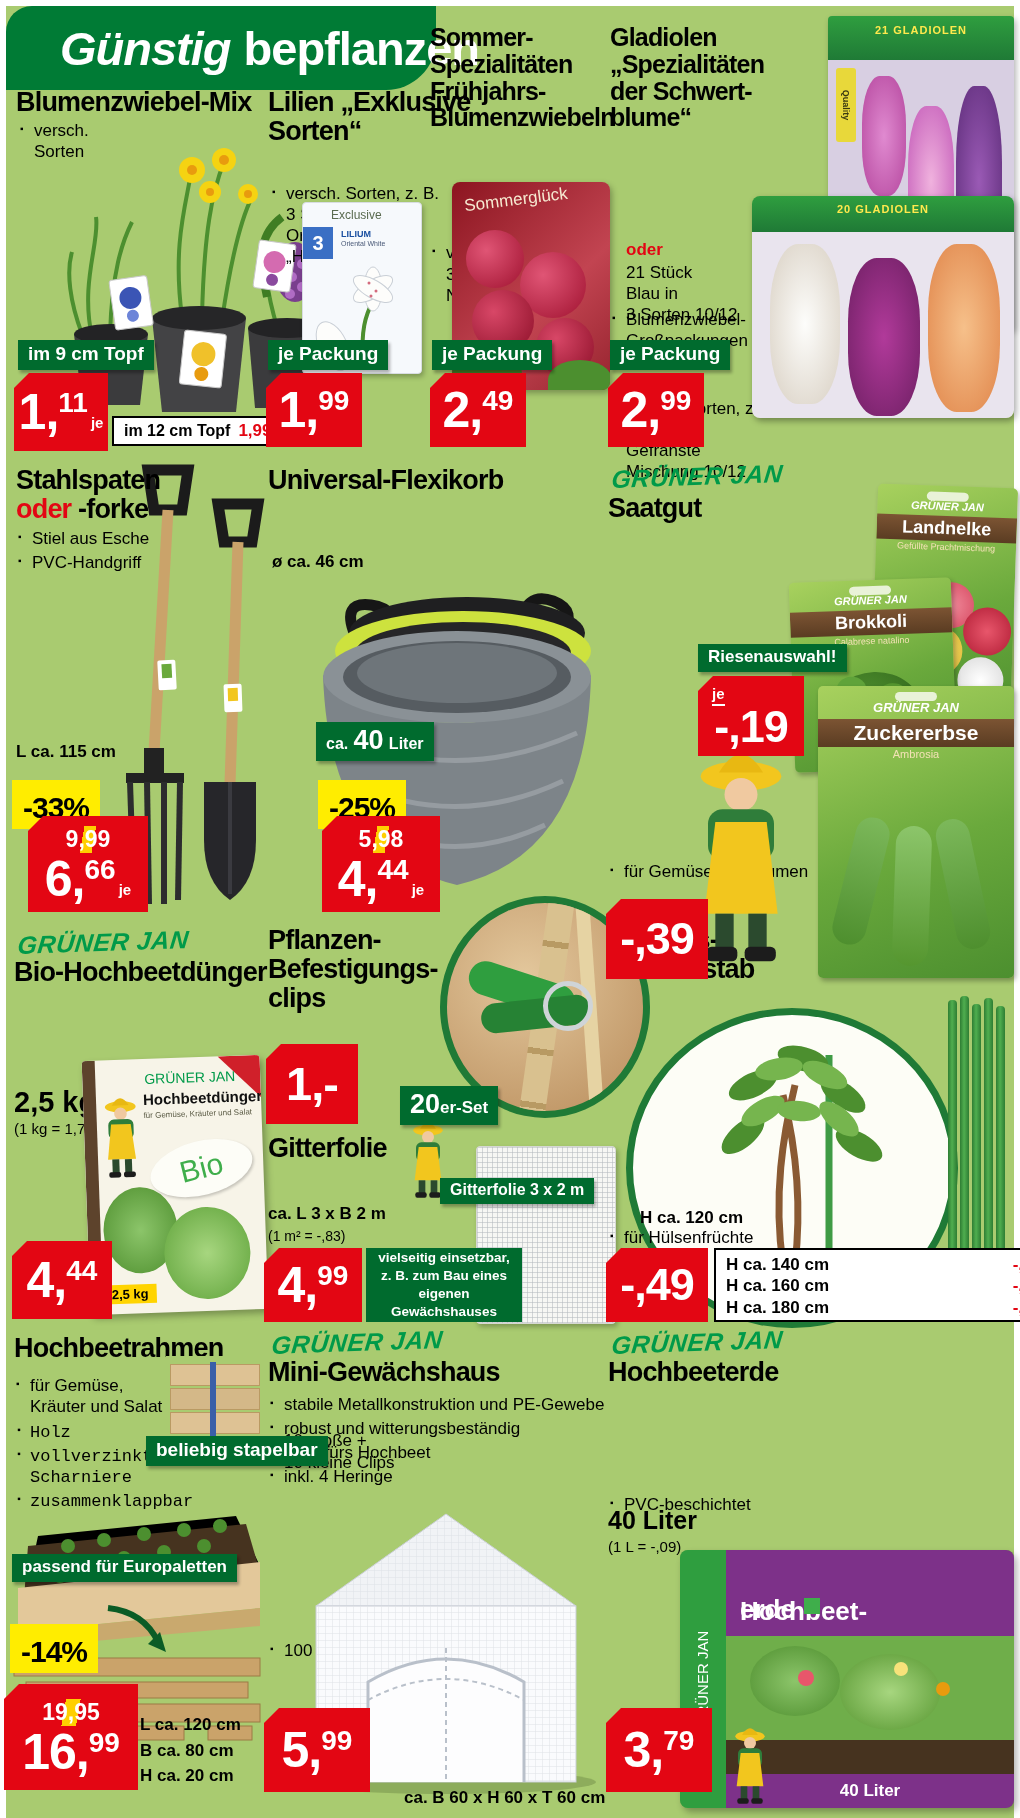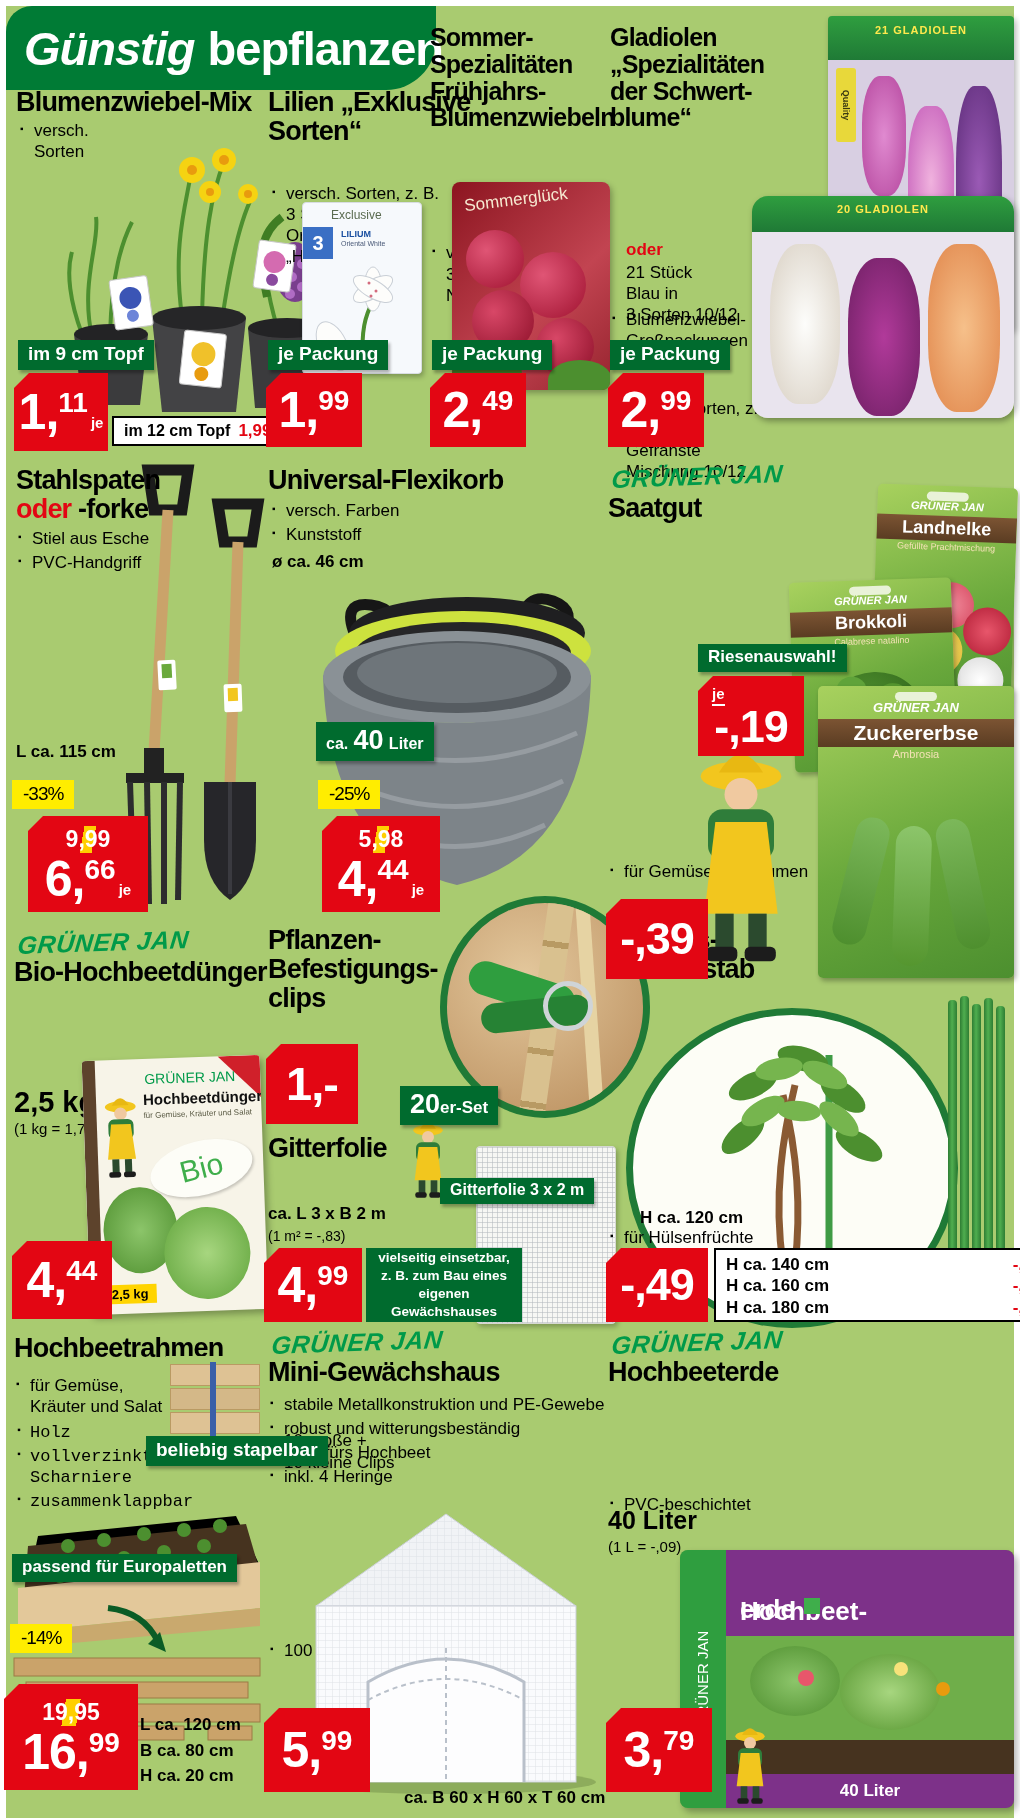--- a/index.html
+++ b/index.html
@@ -6,21 +6,21 @@
   .page{position:relative;width:1020px;height:1818px;background:#fff;overflow:hidden;}
   .bg{position:absolute;left:6px;top:6px;right:6px;bottom:0;background:#a9cb70;}
   .abs{position:absolute;}
   .h{font-weight:700;font-size:27px;line-height:1.07;letter-spacing:-0.8px;color:#000;}
   .h2{font-size:25px;}
   .pre{white-space:pre-line;}
   .bullet{position:relative;padding-left:14px;font-size:17px;line-height:1.24;color:#000;white-space:pre-line;margin-bottom:3px;}
   .bullet::before{content:"▪";position:absolute;left:0;top:3px;font-size:10px;}
   .binfo{font-size:17px;font-weight:700;color:#000;}
   .badge{background:#006b2e;color:#fff;font-weight:700;font-size:19px;padding:3px 10px 5px;box-shadow:2px 3px 3px rgba(0,0,0,.3);display:inline-block;white-space:nowrap;}
-  .disc{background:#ffed00;color:#000;font-weight:400;font-size:19px;padding:3px 11px 4px;display:inline-block;letter-spacing:-1px;}
+  .disc{background:#ffed00;color:#000;font-weight:700;font-size:30px;padding:11px 11px 4px;display:inline-block;letter-spacing:-1px;}
   .price{background:#e30613;color:#fff;display:flex;flex-direction:column;align-items:center;justify-content:center;clip-path:polygon(15px 0,100% 0,100% 100%,0 100%,0 15px);}
   .pv{display:flex;align-items:flex-start;line-height:1;}
   .pm{font-size:50px;font-weight:700;line-height:.92;letter-spacing:-1px;}
   .ps{font-size:28px;font-weight:700;}
   .pu{font-size:15px;font-weight:700;align-self:flex-end;margin:0 0 5px 3px;}
   .pje{font-size:15px;font-weight:700;align-self:flex-start;margin-left:14px;border-bottom:2px solid #fff;line-height:1.25;}
   .old{font-size:23px;font-weight:700;margin-bottom:3px;padding:0 5px;background:linear-gradient(100deg,transparent 40%,#ffcf00 40%,#ffcf00 60%,transparent 60%);}
   .brand{color:#009a49;font-style:italic;font-weight:700;font-size:25px;letter-spacing:.5px;display:inline-block;transform:skewX(-8deg) rotate(-2deg);}
   .notebox{background:#fff;border:2px solid #000;display:flex;gap:8px;align-items:baseline;padding:3px 10px;font-weight:700;}
   .htable{background:#fff;border:2px solid #000;padding:4px 10px;display:flex;flex-direction:column;justify-content:space-around;box-sizing:border-box;}
@@ -53,21 +53,21 @@
     <rect x="34" y="92" width="10" height="20" fill="#2b4a2e"></rect>
     <rect x="11" y="110" width="17" height="8" rx="3" fill="#1c1c1c"></rect>
     <rect x="32" y="110" width="17" height="8" rx="3" fill="#1c1c1c"></rect>
   </symbol>
 </svg>
 
 <div class="page">
   <div class="bg"></div>
 
   <div class="abs" style="left:6px;top:6px;width:430px;height:84px;background:#007b35;border-radius:26px 0 50px 0;display:flex;align-items:center;padding-left:18px;box-sizing:border-box;">
-    <span style="color:#fff;font-size:47px;font-weight:700;font-style:italic;letter-spacing:-1px;margin-right:13px;">Günstig</span>
+    <span style="color:#fff;font-size:47px;font-weight:700;font-style:italic;letter-spacing:-1px;margin-right:13px;margin-left:36px;">Günstig</span>
     <span style="color:#fff;font-size:47px;font-weight:700;letter-spacing:-1px;">bepflanzen</span>
   </div>
 
   <div class="abs" style="left:52px;top:122px;width:300px;height:295px;">
     <svg viewBox="0 0 300 295" width="300" height="295">
       <g stroke="#4c8f2f" stroke-width="4" fill="none">
         <path d="M40,215 C28,160 48,120 44,95"></path>
           <path d="M58,212 C60,150 70,120 80,100"></path>
           <path d="M30,212 C18,180 14,150 20,130"></path>
         <path d="M130,195 C120,120 135,80 140,45"></path>
@@ -215,21 +215,21 @@
 3 Sorten 10/12</div>
   <div class="abs" style="left:828px;top:16px;width:186px;height:314px;background:linear-gradient(#2f9e3f,#1f7a36 14%,#d8cfe2 14%);border-radius:4px;box-shadow:2px 3px 6px rgba(0,0,0,.3);overflow:hidden;">
     <span style="position:absolute;left:0;right:0;top:8px;text-align:center;color:#ffe94d;font-size:11px;font-weight:700;letter-spacing:1px;">21 GLADIOLEN</span>
     <div class="abs" style="left:8px;top:52px;width:20px;height:74px;background:#e8d83a;border-radius:3px;display:flex;align-items:center;justify-content:center;">
       <span style="font-size:9px;font-weight:700;color:#3a3a12;transform:rotate(90deg);">Quality</span>
     </div>
     <div class="dot" style="left:34px;top:60px;width:44px;height:120px;background:radial-gradient(#e08ad0,#b5479e);border-radius:40%;"></div>
     <div class="dot" style="left:80px;top:90px;width:46px;height:150px;background:radial-gradient(#f0b2de,#c35ab8);border-radius:40%;"></div>
     <div class="dot" style="left:128px;top:70px;width:46px;height:190px;background:radial-gradient(#9a5ab5,#5e2d7a);border-radius:40%;"></div>
   </div>
-  <div class="abs" style="left:752px;top:196px;width:262px;height:222px;background:linear-gradient(#2f9e3f,#1f7a36 16%,#e9e4ee 16%);border-radius:16px;box-shadow:2px 3px 6px rgba(0,0,0,.35);overflow:hidden;z-index:2;">
+  <div class="abs" style="left:752px;top:196px;width:262px;height:222px;background:linear-gradient(#2f9e3f,#1f7a36 16%,#e9e4ee 16%);border-radius:8px;box-shadow:2px 3px 6px rgba(0,0,0,.35);overflow:hidden;z-index:2;">
     <span style="position:absolute;left:0;right:0;top:7px;text-align:center;color:#ffe94d;font-size:11px;font-weight:700;letter-spacing:1px;">20 GLADIOLEN</span>
     <div class="dot" style="left:18px;top:48px;width:70px;height:160px;background:radial-gradient(#fdfdfb,#d8cfc2);border-radius:40%;"></div>
     <div class="dot" style="left:96px;top:62px;width:72px;height:158px;background:radial-gradient(#b13a9a,#6e1f63);border-radius:40%;"></div>
     <div class="dot" style="left:176px;top:48px;width:72px;height:168px;background:radial-gradient(#f6c08a,#e0854a);border-radius:40%;"></div>
   </div>
   <div class="abs badge" style="left:610px;top:340px;z-index:5;">je Packung</div>
   <div class="abs price" style="left:608px;top:373px;width:96px;height:74px;z-index:6;">
     <span class="pv">
         <span class="pm">2,</span>
         <span class="ps">99</span>
@@ -271,24 +271,20 @@
   <div class="abs price" style="left:28px;top:816px;width:120px;height:96px;z-index:5;">
     <span class="old">9,99</span>
     <span class="pv">
         <span class="pm">6,</span>
         <span class="ps">66</span>
         <span class="pu">je</span>
       </span>
   </div>
 
   <div class="abs h" style="left:268px;top:466px;">Universal-Flexikorb</div>
-  <div class="abs" style="left:272px;top:500px;width:200px;">
-    <div class="bullet">versch. Farben</div>
-    <div class="bullet">Kunststoff</div>
-  </div>
   <div class="abs binfo" style="left:272px;top:552px;">ø ca. 46 cm</div>
   <div class="abs" style="left:295px;top:555px;width:322px;height:352px;">
     <svg viewBox="0 0 322 352" width="322" height="352">
       <path d="M60,80 q-14,-34 16,-30 q28,4 22,30" fill="none" stroke="#161616" stroke-width="11"></path>
       <path d="M224,72 q6,-36 34,-26 q26,10 8,34" fill="none" stroke="#161616" stroke-width="11"></path>
       <ellipse cx="172" cy="78" rx="118" ry="36" fill="#1f1f21"></ellipse>
       <ellipse cx="168" cy="96" rx="128" ry="40" fill="#cde23e"></ellipse>
       <ellipse cx="168" cy="98" rx="108" ry="31" fill="#262628"></ellipse>
       <path d="M28,120 Q34,300 162,330 Q292,300 296,120 Q240,168 162,168 Q84,168 28,120 z" fill="#7d8489"></path>
       <ellipse cx="162" cy="122" rx="134" ry="46" fill="#8a9196"></ellipse>

